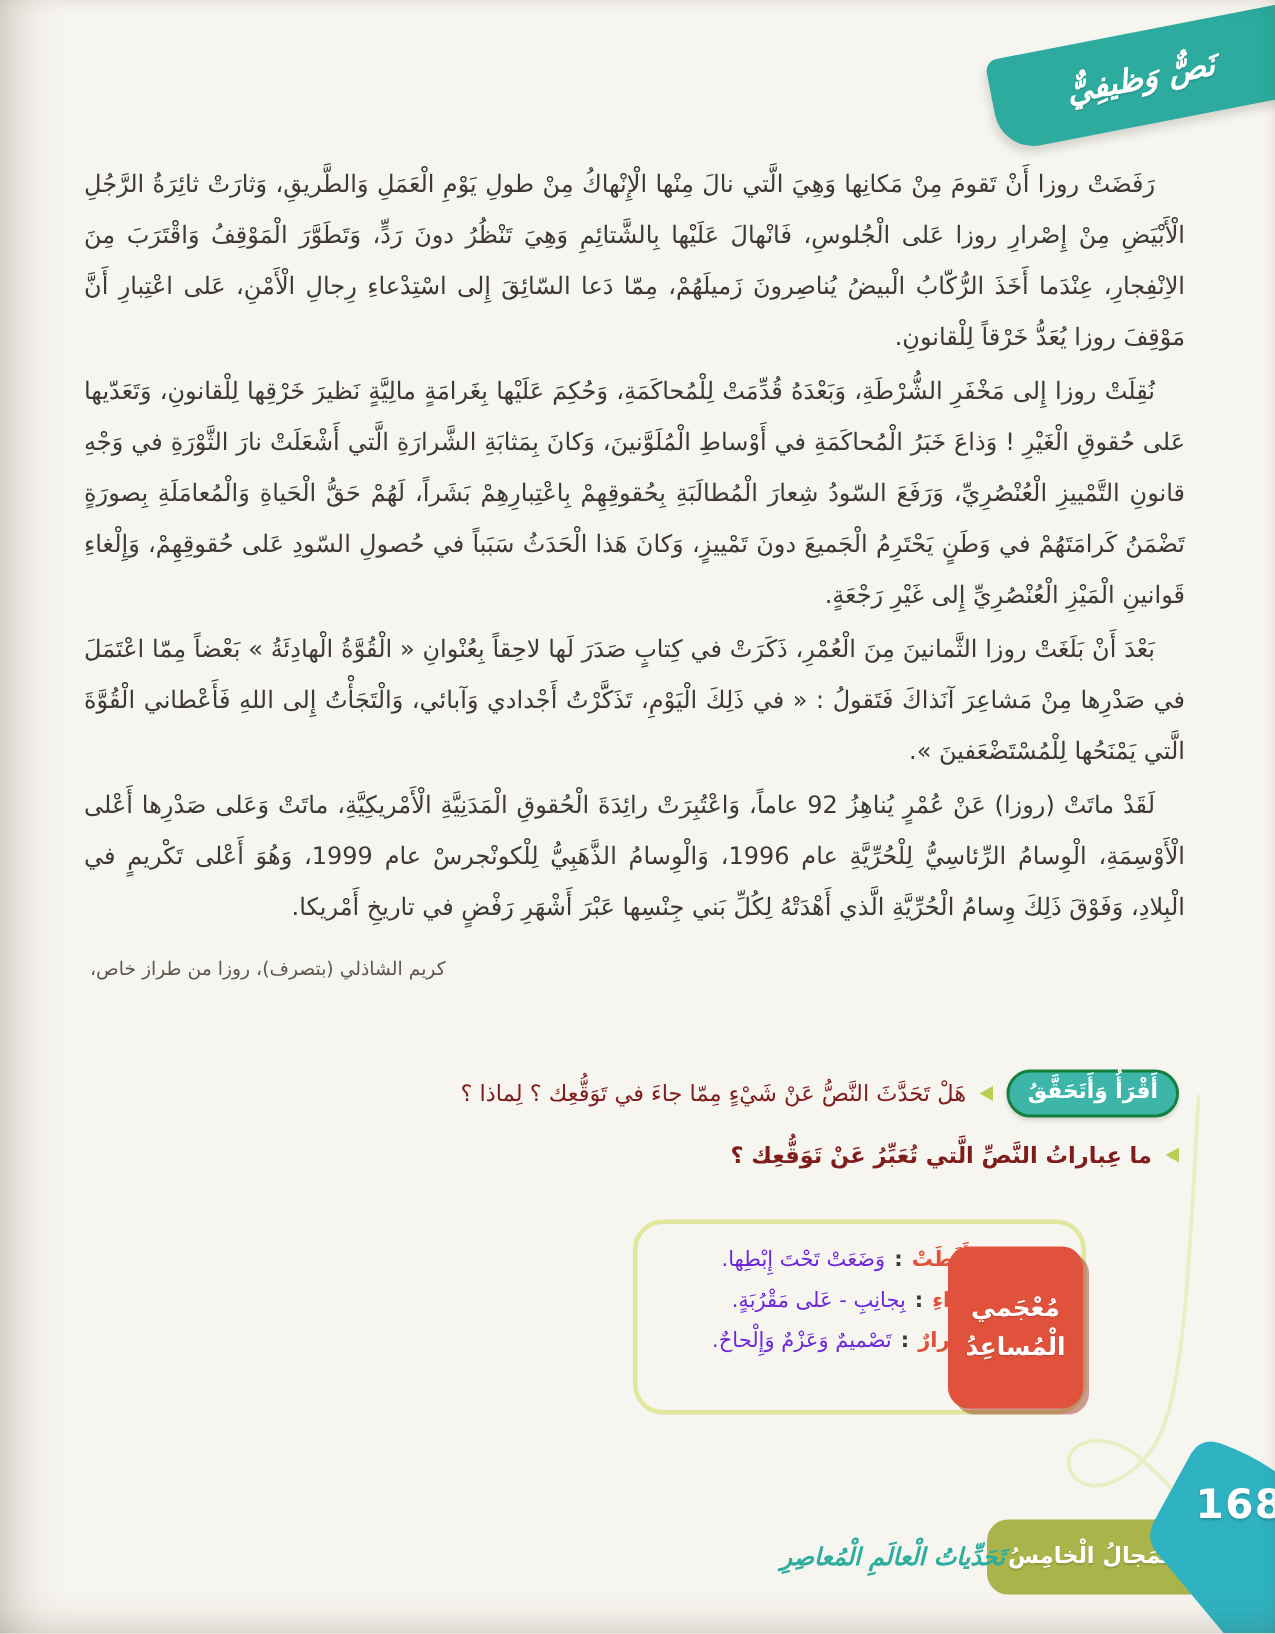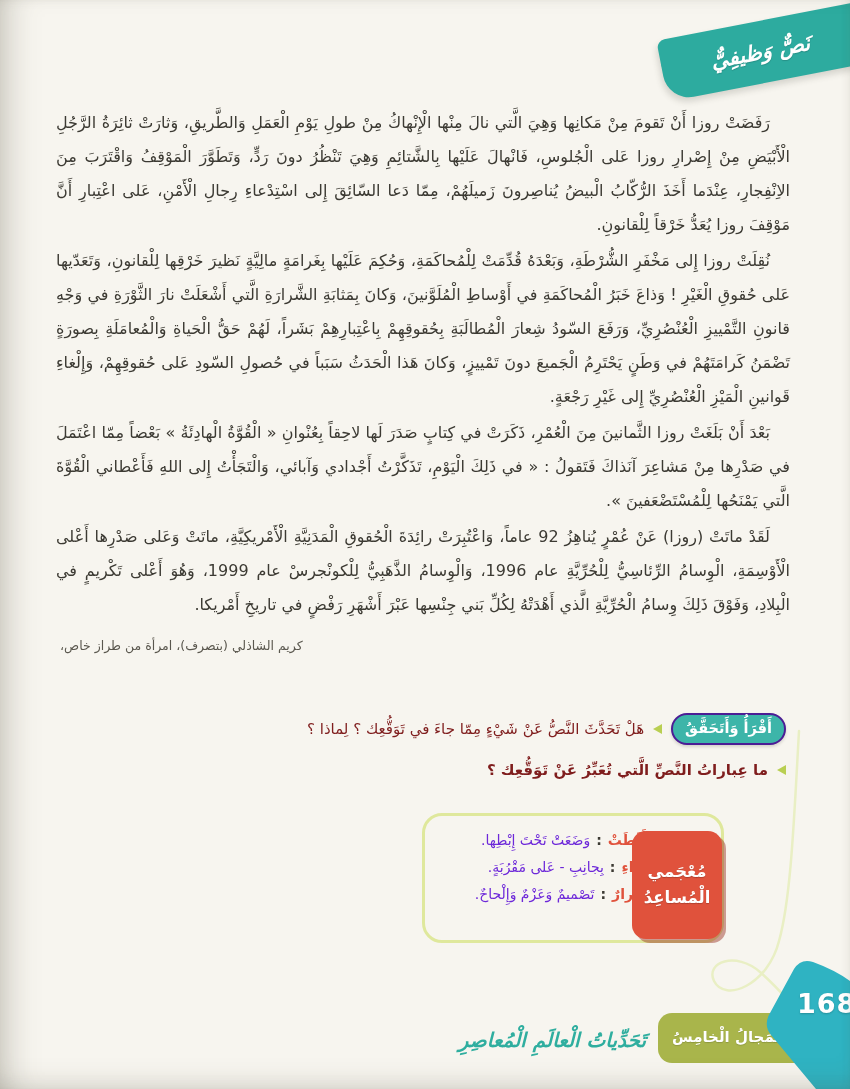--- a/index.html
+++ b/index.html
@@ -59,21 +59,21 @@
     width: 250px; margin: 12px 0 0 4px;
     font-size: 12.5px; line-height: 23px; color: #5a574e;
   }
 
   
   .read-verify { direction: rtl; margin-top: 56px; padding-right: 4px; }
   .rv-row { display: flex; align-items: center; gap: 9px; margin-bottom: 16px; }
   .rv-row.second { }
   .rv-badge {
     background: #3db5a9; color: #fff;
-    border: 2px solid #4c1d95; border-radius: 16px;
+    border: 2px solid #15803d; border-radius: 16px;
     font-size: 14.5px; font-weight: bold;
     padding: 5px 12px 7px; white-space: nowrap;
     box-shadow: 0 2px 3px rgba(60,60,50,.18);
   }
   .rv-arrow {
     width: 0; height: 0; flex: 0 0 auto;
     border-top: 5px solid transparent; border-bottom: 5px solid transparent;
     border-right: 9px solid #b9cf52;
   }
   .rv-q { font-size: 15px; color: #7f1d1d; }
@@ -113,22 +113,22 @@
     color: #fff; font-weight: bold; font-size: 15px;
     text-shadow: 0 1px 1px rgba(0,0,0,.15);
   }
   .page-shape { position: absolute; inset: 0; z-index: 6; pointer-events: none; }
   .page-number {
     position: absolute; left: 797px; top: 988px; z-index: 7;
     color: #fff; font-size: 27px; font-weight: bold; letter-spacing: 1px;
     text-shadow: 0 1px 2px rgba(0,0,0,.2);
   }
   .unit-label {
-    position: absolute; right: 204px; top: 1028px; z-index: 5;
-    color: #2fae9f; font-weight: bold; font-style: italic; font-size: 20px;
+    position: absolute; right: 180px; top: 1028px; z-index: 5;
+    color: #2fae9f; font-weight: bold; font-style: italic; font-size: 16px;
     direction: rtl; white-space: nowrap;
   }
 </style>
 </head>
 <body>
 
 <svg class="swoosh" width="850" height="1089" viewBox="0 0 850 1089">
   <path d="M 799 731 C 794 820 791 898 779 941 C 768 985 725 1003 714 981 C 705 962 736 951 760 972 C 776 986 786 998 796 1009" fill="none" stroke="#e9efc4" stroke-width="2.5" stroke-linecap="round"></path>
 </svg>
 
@@ -142,21 +142,21 @@
 <div class="content">
 
   <div class="reading">
     <p>رَفَضَتْ روزا أَنْ تَقومَ مِنْ مَكانِها وَهِيَ الَّتي نالَ مِنْها الْإِنْهاكُ مِنْ طولِ يَوْمِ الْعَمَلِ وَالطَّريقِ، وَثارَتْ ثائِرَةُ الرَّجُلِ الْأَبْيَضِ مِنْ إِصْرارِ روزا عَلى الْجُلوسِ، فَانْهالَ عَلَيْها بِالشَّتائِمِ وَهِيَ تَنْظُرُ دونَ رَدٍّ، وَتَطَوَّرَ الْمَوْقِفُ وَاقْتَرَبَ مِنَ الاِنْفِجارِ، عِنْدَما أَخَذَ الرُّكّابُ الْبيضُ يُناصِرونَ زَميلَهُمْ، مِمّا دَعا السّائِقَ إِلى اسْتِدْعاءِ رِجالِ الْأَمْنِ، عَلى اعْتِبارِ أَنَّ مَوْقِفَ روزا يُعَدُّ خَرْقاً لِلْقانونِ.</p>
     <p>نُقِلَتْ روزا إِلى مَخْفَرِ الشُّرْطَةِ، وَبَعْدَهُ قُدِّمَتْ لِلْمُحاكَمَةِ، وَحُكِمَ عَلَيْها بِغَرامَةٍ مالِيَّةٍ نَظيرَ خَرْقِها لِلْقانونِ، وَتَعَدّيها عَلى حُقوقِ الْغَيْرِ ! وَذاعَ خَبَرُ الْمُحاكَمَةِ في أَوْساطِ الْمُلَوَّنينَ، وَكانَ بِمَثابَةِ الشَّرارَةِ الَّتي أَشْعَلَتْ نارَ الثَّوْرَةِ في وَجْهِ قانونِ التَّمْييزِ الْعُنْصُرِيِّ، وَرَفَعَ السّودُ شِعارَ الْمُطالَبَةِ بِحُقوقِهِمْ بِاعْتِبارِهِمْ بَشَراً، لَهُمْ حَقُّ الْحَياةِ وَالْمُعامَلَةِ بِصورَةٍ تَضْمَنُ كَرامَتَهُمْ في وَطَنٍ يَحْتَرِمُ الْجَميعَ دونَ تَمْييزٍ، وَكانَ هَذا الْحَدَثُ سَبَباً في حُصولِ السّودِ عَلى حُقوقِهِمْ، وَإِلْغاءِ قَوانينِ الْمَيْزِ الْعُنْصُرِيِّ إِلى غَيْرِ رَجْعَةٍ.</p>
     <p>بَعْدَ أَنْ بَلَغَتْ روزا الثَّمانينَ مِنَ الْعُمْرِ، ذَكَرَتْ في كِتابٍ صَدَرَ لَها لاحِقاً بِعُنْوانِ « الْقُوَّةُ الْهادِئَةُ » بَعْضاً مِمّا اعْتَمَلَ في صَدْرِها مِنْ مَشاعِرَ آنَذاكَ فَتَقولُ : « في ذَلِكَ الْيَوْمِ، تَذَكَّرْتُ أَجْدادي وَآبائي، وَالْتَجَأْتُ إِلى اللهِ فَأَعْطاني الْقُوَّةَ الَّتي يَمْنَحُها لِلْمُسْتَضْعَفينَ ».</p>
     <p>لَقَدْ ماتَتْ (روزا) عَنْ عُمْرٍ يُناهِزُ 92 عاماً، وَاعْتُبِرَتْ رائِدَةَ الْحُقوقِ الْمَدَنِيَّةِ الْأَمْريكِيَّةِ، ماتَتْ وَعَلى صَدْرِها أَعْلى الْأَوْسِمَةِ، الْوِسامُ الرِّئاسِيُّ لِلْحُرِّيَّةِ عام 1996، وَالْوِسامُ الذَّهَبِيُّ لِلْكونْجرسْ عام 1999، وَهُوَ أَعْلى تَكْريمٍ في الْبِلادِ، وَفَوْقَ ذَلِكَ وِسامُ الْحُرِّيَّةِ الَّذي أَهْدَتْهُ لِكُلِّ بَني جِنْسِها عَبْرَ أَشْهَرِ رَفْضٍ في تاريخِ أَمْريكا.</p>
   </div>
 
   <div class="citation">
-    <div>كريم الشاذلي (بتصرف)، امرأة من طراز خاص،</div>
+    <div>كريم الشاذلي (بتصرف)، روزا من طراز خاص،</div>
   </div>
 
   <div class="read-verify">
     <div class="rv-row">
       <span class="rv-badge">أَقْرَأُ وَأَتَحَقَّقُ</span>
       <span class="rv-arrow"></span>
       <span class="rv-q">هَلْ تَحَدَّثَ النَّصُّ عَنْ شَيْءٍ مِمّا جاءَ في تَوَقُّعِك ؟ لِماذا ؟</span>
     </div>
     <div class="rv-row second">
       <span class="rv-arrow"></span>

